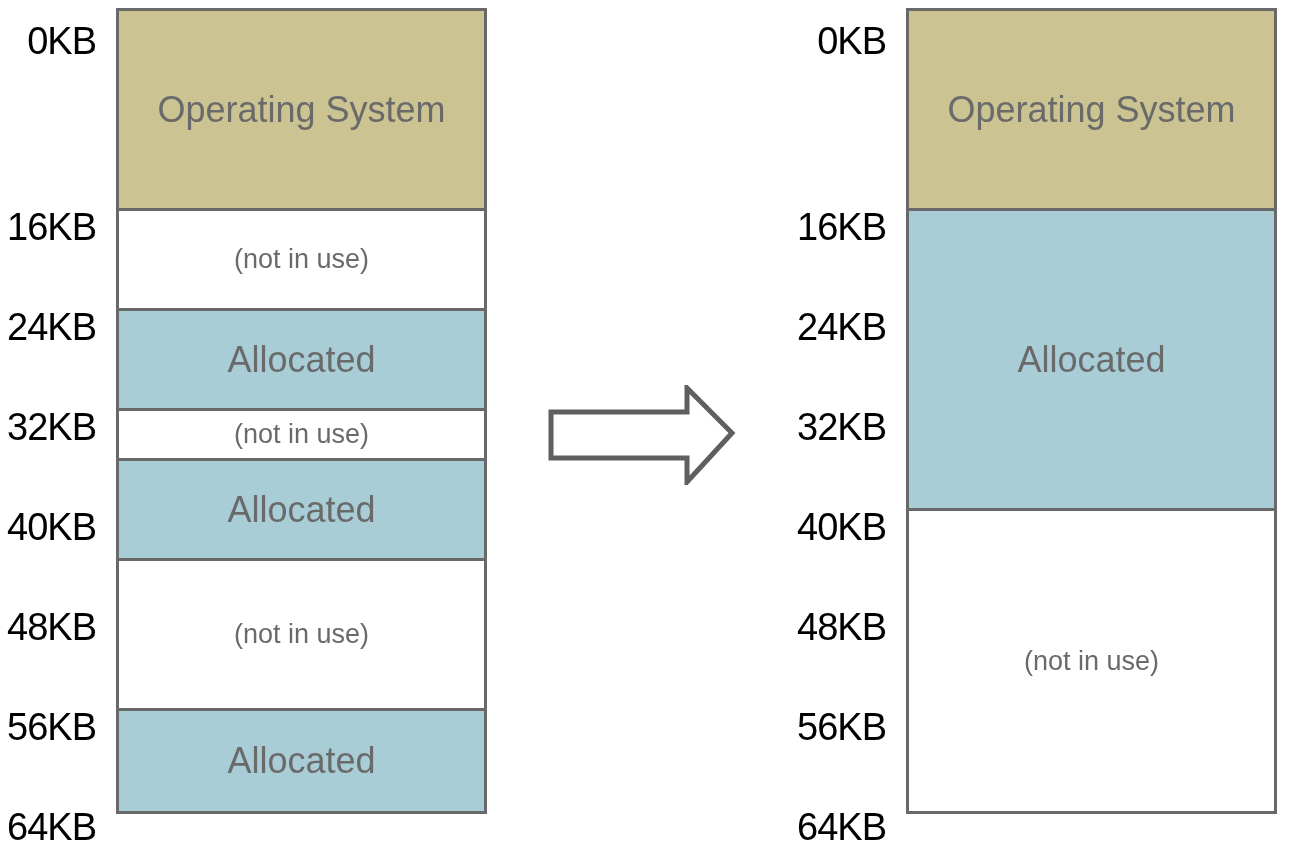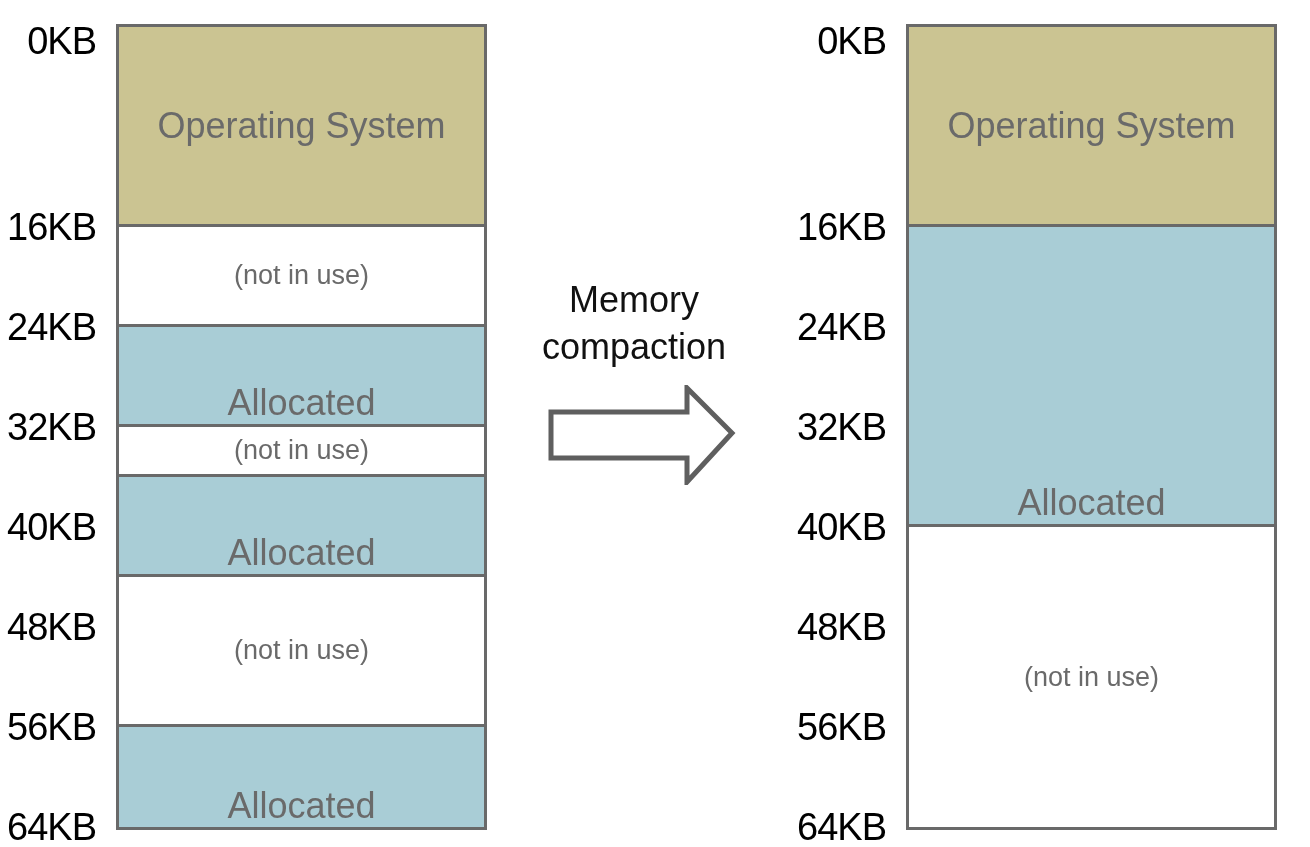--- a/index.html
+++ b/index.html
@@ -10,42 +10,42 @@
   .page {
     position: relative;
     width: 1310px;
     height: 847px;
     background: #ffffff;
     font-family: "Liberation Sans", sans-serif;
     overflow: hidden;
   }
   .memory-bar {
     position: absolute;
-    top: 24px;
+    top: 8px;
     width: 371px;
     height: 806px;
     box-sizing: border-box;
     border: 3px solid var(--border-color, #696969);
     background: #f9a8d4;
   }
   .memory-bar.before { left: 116px; }
   .memory-bar.after  { left: 906px; }
   .segment {
     position: absolute;
     left: 0;
     width: 100%;
     box-sizing: border-box;
     display: flex;
     align-items: center;
     justify-content: center;
     overflow: hidden;
   }
   .segment.divider { border-bottom: 3px solid var(--border-color, #696969); }
   .segment.os        { background: var(--os-fill, #cbc492); }
-  .segment.allocated { background: var(--allocated-fill, #a9cdd6); align-items: flex-end; }
+  .segment.allocated { background: var(--allocated-fill, #a9cdd6); }
   .segment.free      { background: var(--free-fill, #ffffff); }
   .segment-label {
     color: var(--segment-text, #6a6a6a);
     font-size: 36px;
     white-space: nowrap;
   }
   .segment.free .segment-label { font-size: 27px; text-align: center; }
   .tick-label {
     position: absolute;
     width: 120px;
@@ -108,24 +108,20 @@
         <span class="segment-label">Operating System</span>
       </div>
       <div class="segment allocated divider" style="top: 200px; height: 300px;">
         <span class="segment-label">Allocated</span>
       </div>
       <div class="segment free" style="top: 500px; height: 300px;">
         <span class="segment-label">(not in use)</span>
       </div>
     </div>
 
-  <div class="arrow-caption">
-    <div>Memory</div>
-    <div>compaction</div>
-  </div>
 
   <div class="arrow-icon-wrap">
     <svg width="188" height="100" viewBox="0 0 188 100" xmlns="http://www.w3.org/2000/svg">
       <polygon points="3,27 139,27 139,3 184,48 139,97 139,73 3,73" fill="#ffffff" stroke="#5f5f5f" stroke-width="5" stroke-linejoin="miter"></polygon>
     </svg>
   </div>
 
 <div class="tick-label" style="top: 41px; left: -24px;">0KB</div>
     <div class="tick-label" style="top: 227px; left: -24px;">16KB</div>
     <div class="tick-label" style="top: 327px; left: -24px;">24KB</div>

